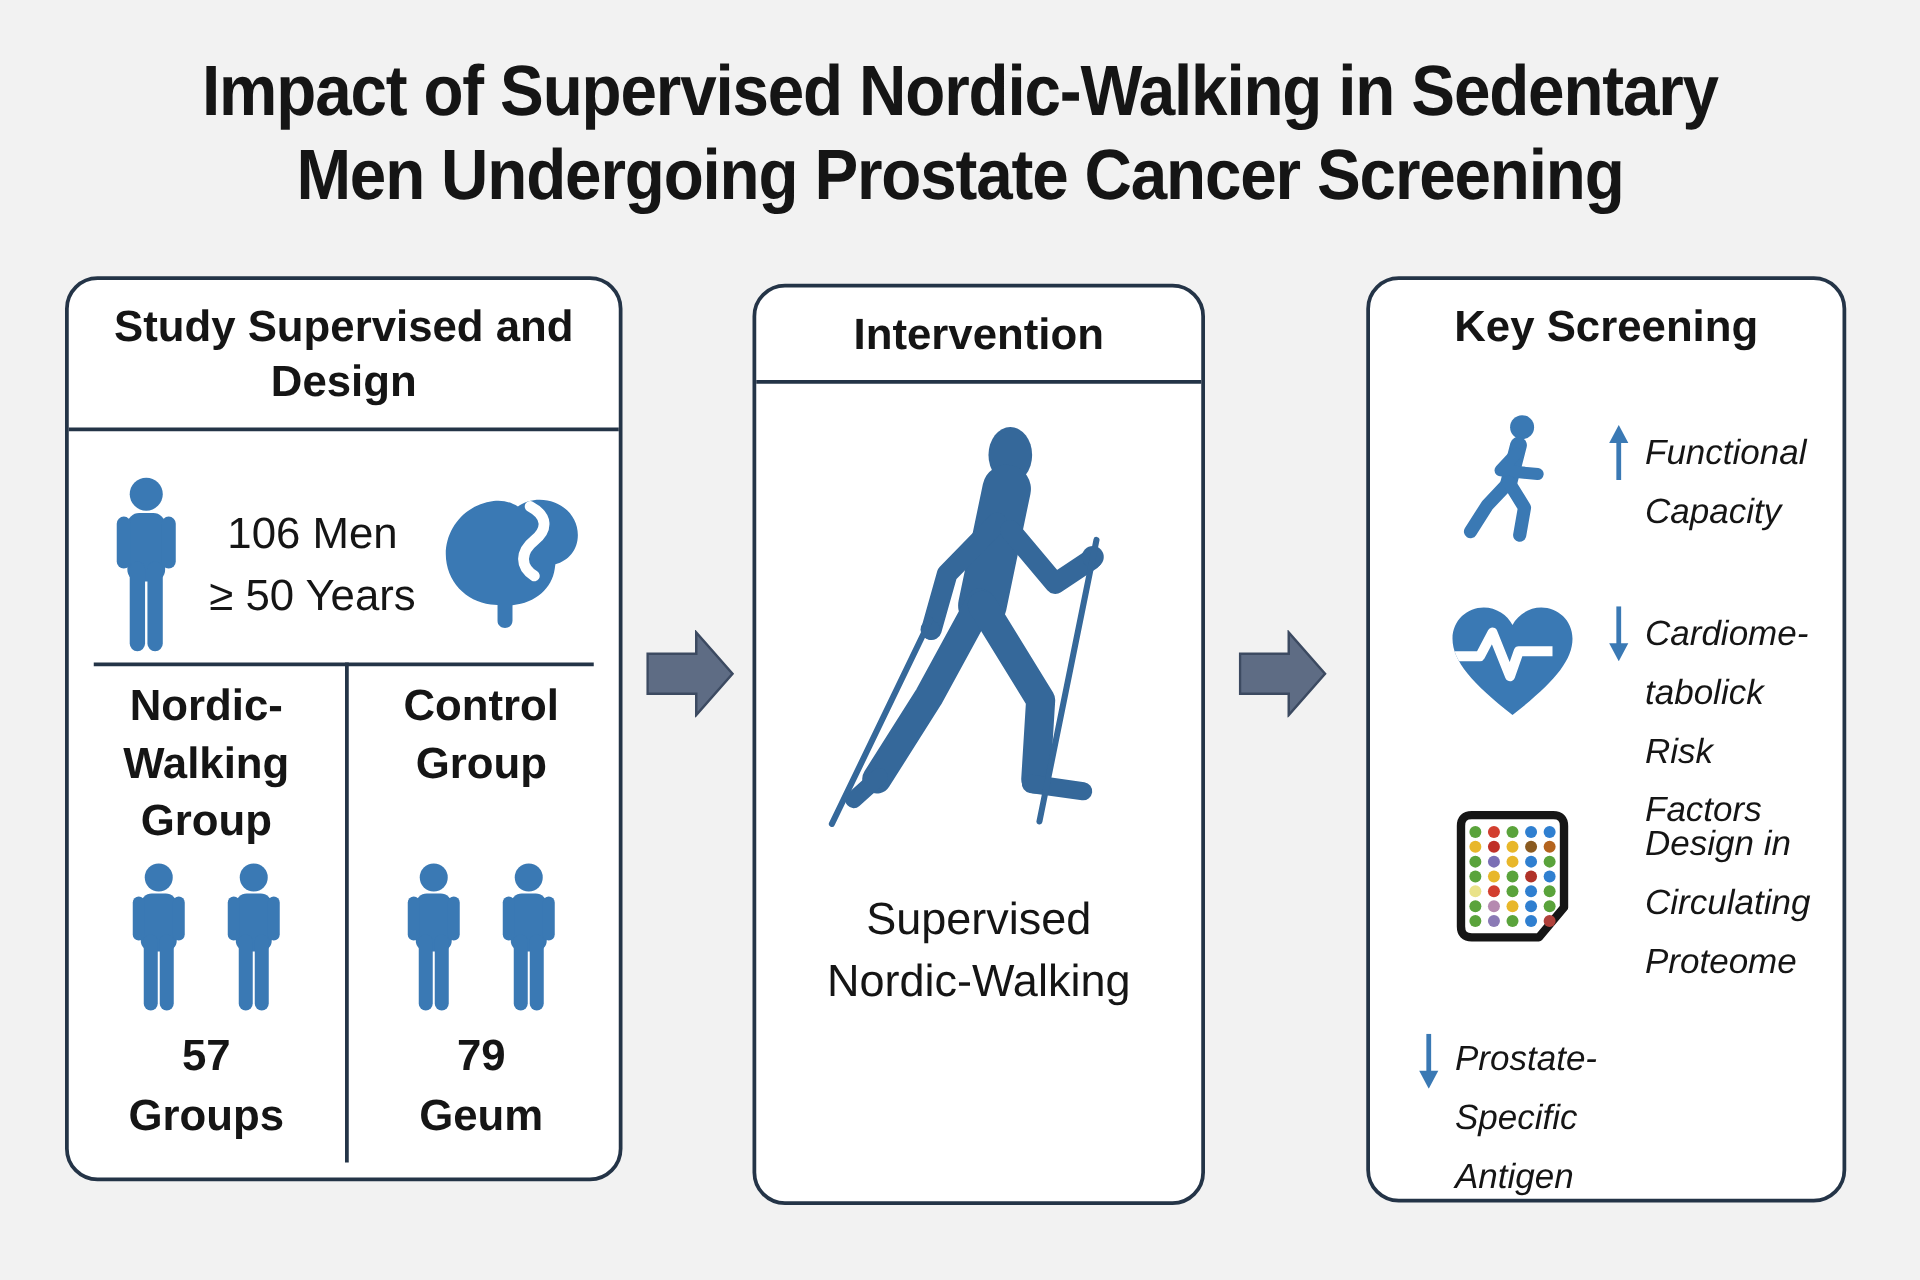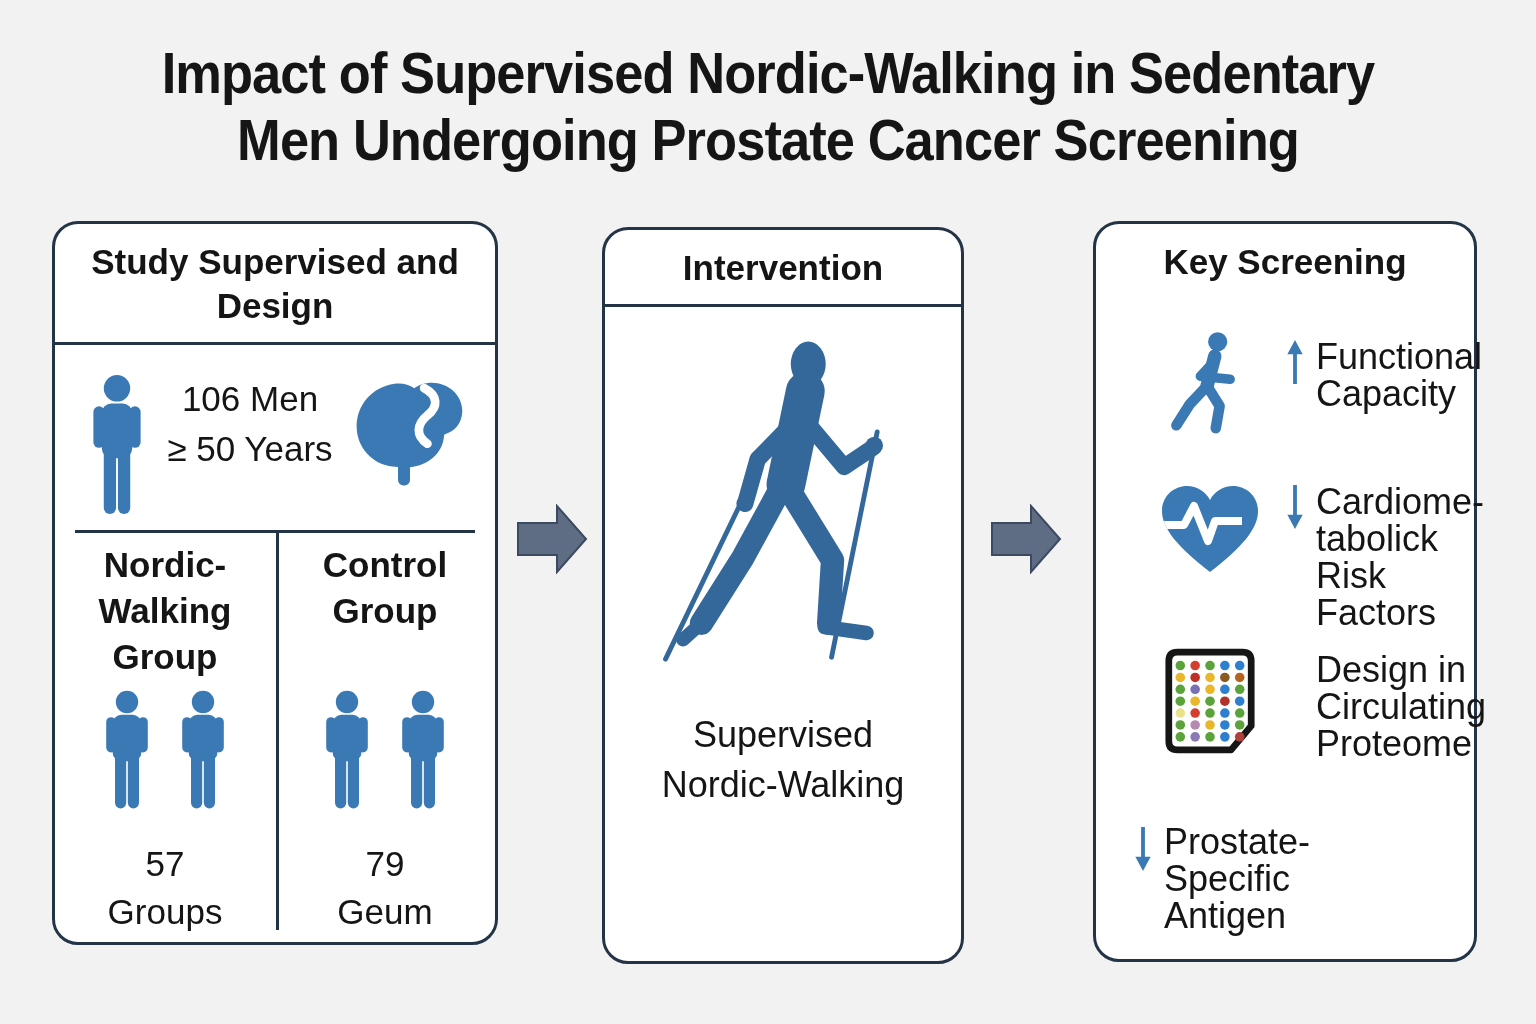--- a/index.html
+++ b/index.html
@@ -24,44 +24,44 @@
   #panel-intervention{left:602px;top:227px;width:362px;height:737px;}
   #panel-outcomes{left:1093px;top:221px;width:384px;height:741px;}
   .panel-header{
     text-align:center;font-size:35px;font-weight:600;line-height:44px;
     padding:16px 8px 14px 8px;white-space:pre-line;
   }
   .panel-header.ruled{border-bottom:3px solid var(--panel-border,#243447);}
   
   .population-row{
     position:absolute;top:150px;left:28px;right:24px;height:156px;
-    display:flex;
+    display:flex;align-items:center;
   }
   .population-text{
     flex:1;text-align:center;font-size:35px;line-height:50px;white-space:pre-line;
   }
   .h-divider{position:absolute;left:20px;right:20px;top:306px;height:3px;background:var(--panel-border,#243447);}
   .v-divider{position:absolute;left:221px;top:306px;width:3px;height:400px;background:var(--panel-border,#243447);}
   .groups-row{position:absolute;top:318px;left:0;right:0;display:flex;align-items:flex-end;}
   .group-col{width:50%;box-sizing:border-box;text-align:center;}
   .group-name{font-size:35px;font-weight:600;line-height:46px;white-space:pre-line;height:140px;}
   .group-icons{margin-top:8px;display:flex;justify-content:center;gap:18px;height:120px;}
-  .group-count{margin-top:30px;font-size:35px;line-height:48px;white-space:pre-line;}
+  .group-count{margin-top:11px;font-size:35px;line-height:48px;white-space:pre-line;font-weight:bold;}
   
   .walker-wrap{margin-top:22px;display:flex;justify-content:center;}
   .intervention-label{margin-top:46px;text-align:center;font-size:36px;line-height:50px;white-space:pre-line;}
   
   .outcome-row{position:absolute;left:38px;right:6px;display:flex;align-items:flex-start;}
   #outcome-1{top:100px;}
   #outcome-2{top:247px;}
   #outcome-3{top:415px;}
   #outcome-4{top:563px;}
   .outcome-icon-box{width:152px;display:flex;justify-content:center;flex:0 0 auto;}
   .arrow-slot{width:30px;flex:0 0 auto;display:flex;justify-content:flex-start;}
-  .outcome-text{font-size:36px;line-height:37px;white-space:pre-line;}
+  .outcome-text{font-size:28px;line-height:47px;white-space:pre-line;font-style:italic;}
   
   .flow-arrow{position:absolute;width:72px;height:70px;}
   #flow-arrow-1{left:517px;top:504px;}
   #flow-arrow-2{left:991px;top:504px;}
   
   .fill-blue{fill:var(--icon-blue,#3a79b4);}
   .stroke-blue{stroke:var(--icon-blue,#3a79b4);fill:none;stroke-linecap:round;stroke-linejoin:round;}
   .walker-stroke{stroke:var(--silhouette-blue,#35689a);fill:none;stroke-linecap:round;stroke-linejoin:round;}
   .walker-fill{fill:var(--silhouette-blue,#35689a);}
   .outcome-arrow-stroke{stroke:var(--outcome-arrow,#3a79b4);}

